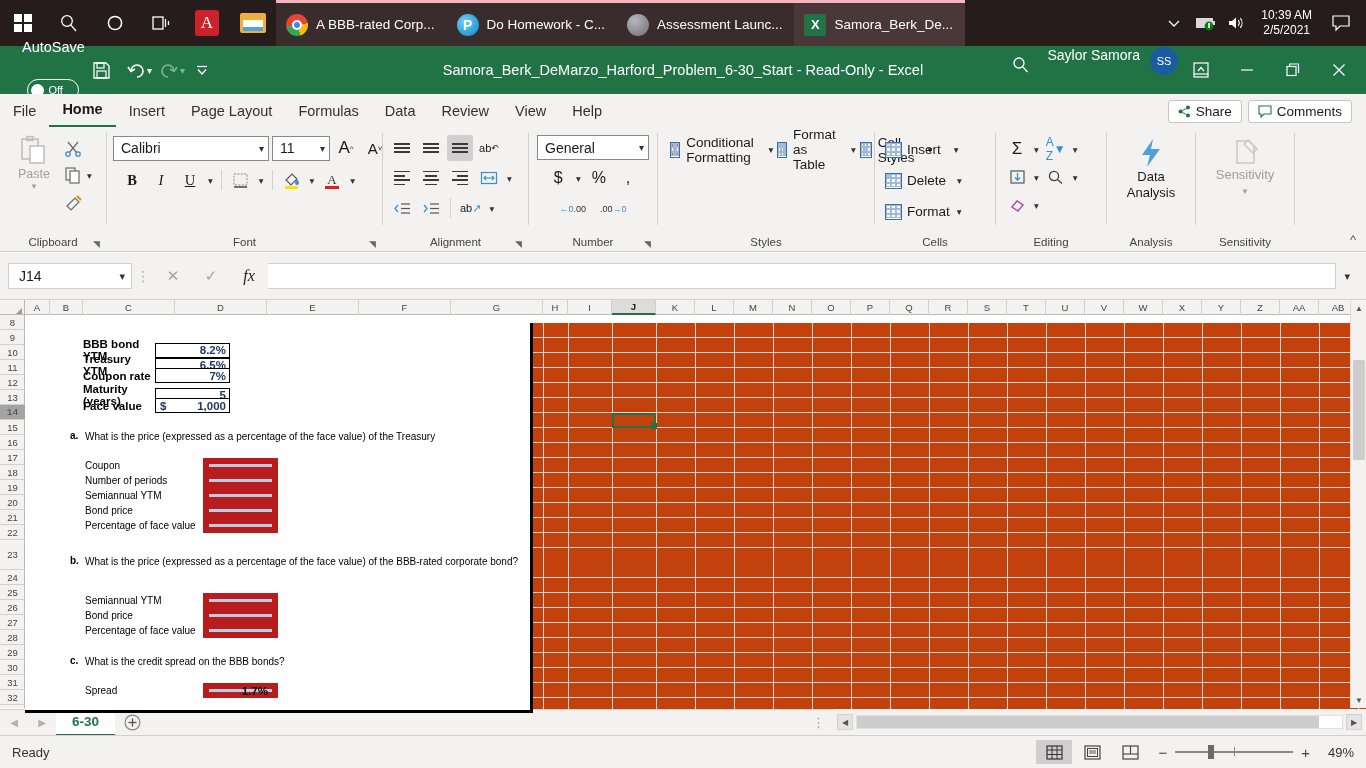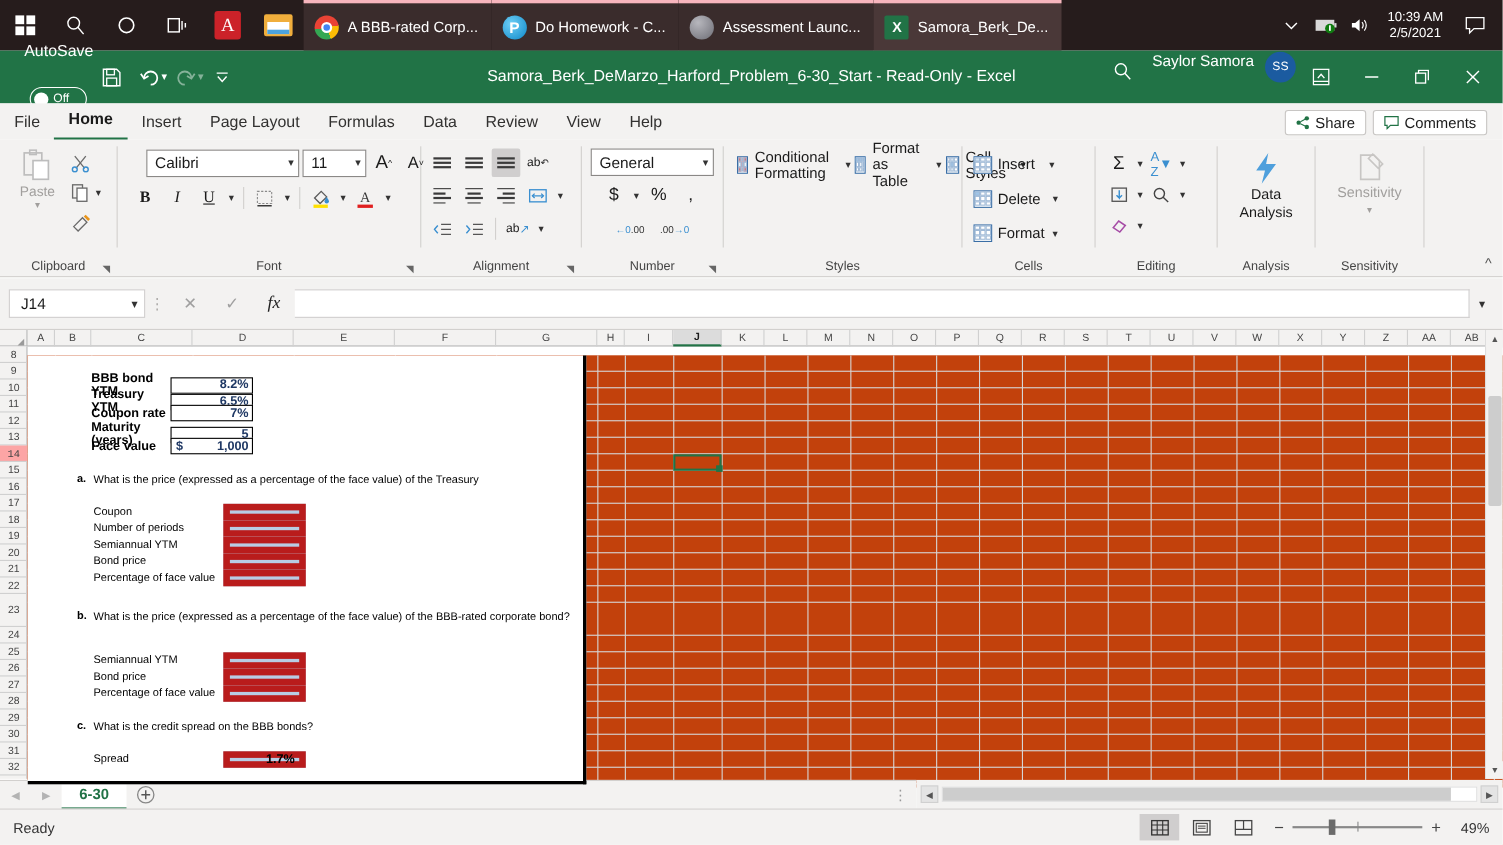--- a/index.html
+++ b/index.html
@@ -154,21 +154,21 @@
     color: #a19f9d; font-size: 12.5px; padding-top: 2px;
   }
   .clip-sm { display:flex; flex-direction:column; gap: 1px; padding-top: 2px; }
   .clip-row { display:flex; align-items:center; gap: 3px; height: 26px; }
 
   
   .fontname-box, .fontsize-box, .numfmt-box {
     border: 1px solid #8a8886; background: #ffffff; height: 25px;
     display: flex; align-items: center; padding: 0 4px 0 7px; font-size: 14px; color: #1a1a1a;
   }
-  .fontname-box { width: 139px; margin-left: 20px; }
+  .fontname-box { width: 156px; }
   .fontsize-box { width: 58px; }
   .numfmt-box { width: 112px; }
   .box-chev { margin-left: auto; font-size: 10px; color: #333; }
   .frow { display: flex; align-items: center; gap: 3px; }
   .ibtn {
     min-width: 26px; height: 26px; display: flex; align-items: center; justify-content: center;
     font-size: 14.5px; color: #1a1a1a; padding: 0 3px;
   }
   .ibtn.active { background: #d0cece; border-radius: 2px; }
   .chev { font-size: 9.5px; color: #333; padding: 0 2px; }
@@ -239,21 +239,21 @@
 
   #rowhdr {
     position: absolute; top: 15px; left: 0; width: 25px; height: 393px;
     background: #f3f2f1; border-right: 1px solid #b8b8b8;
     font-size: 9.5px; color:#444;
   }
   .rowcell {
     display:flex; align-items:center; justify-content:center;
     border-bottom: 1px solid #d0d0d0; width: 25px;
   }
-  .rowcell.sel { background: #fca5a5; font-family: Liberation Mono, monospace; }
+  .rowcell.sel { background: #a3a3a3; font-family: Liberation Mono, monospace; }
 
   #canvas {
     position: absolute; top: 23px; left: 25px; width: 1341px; height: 393px;
     overflow: hidden; background: #c2410c;
   }
   #gridlines { position:absolute; inset:0; }
   .vline { position:absolute; top:0; bottom:0; width:1px; background:#d6d6d6; }
   .hline { position:absolute; left:0; right:0; height:1px; background:#d6d6d6; }
 
   

